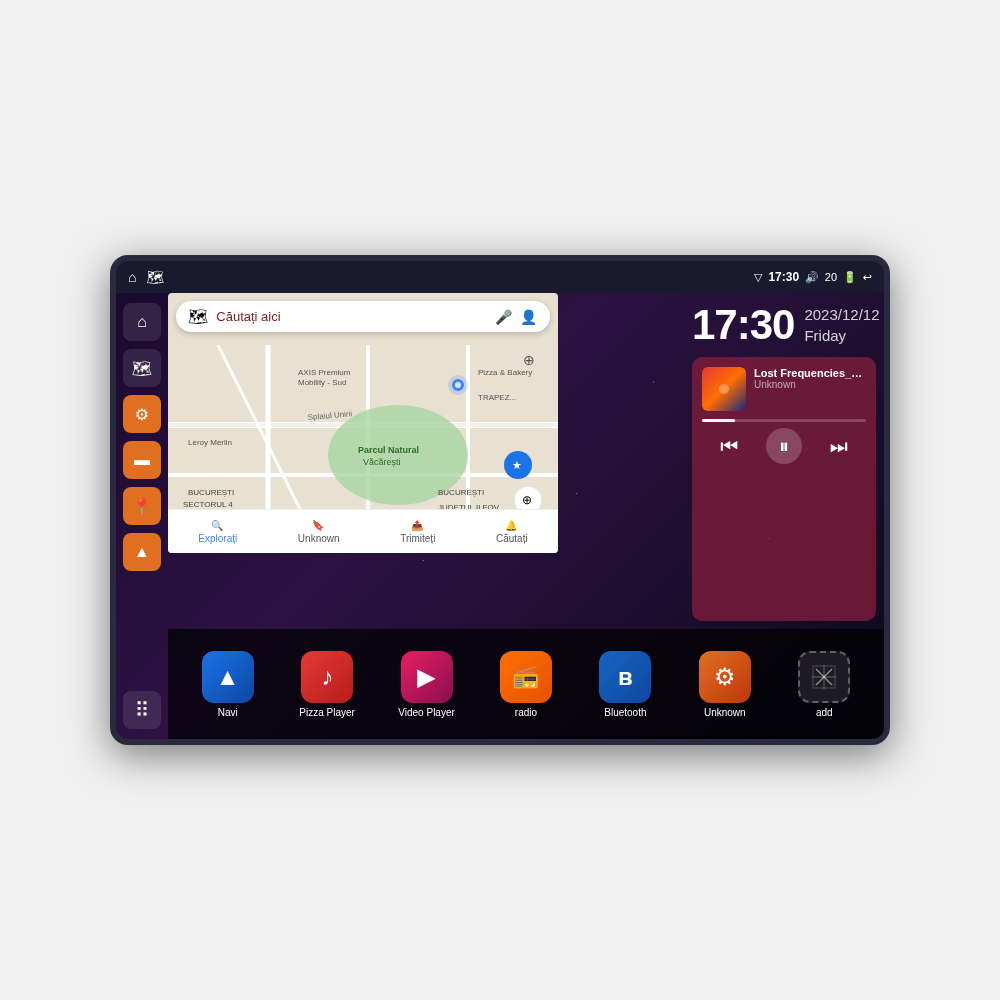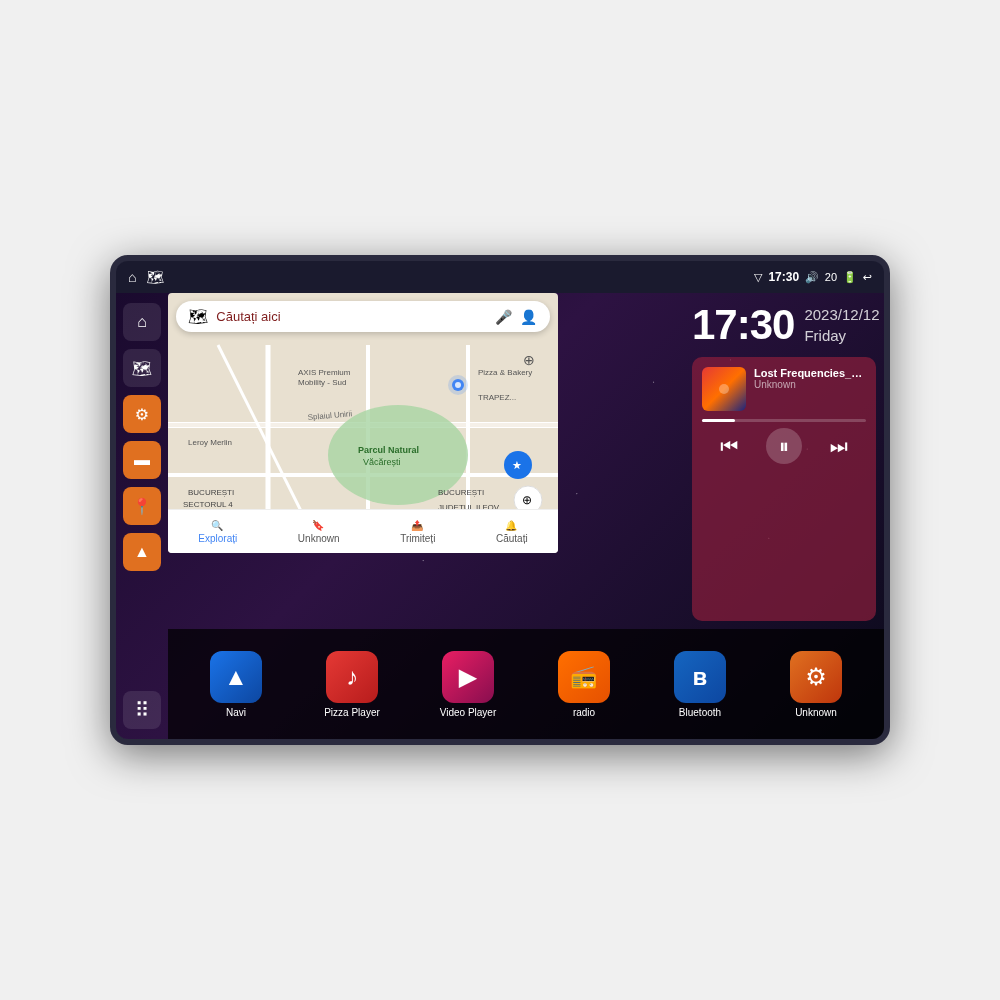--- a/index.html
+++ b/index.html
@@ -526,20 +526,32 @@
             <span style="color:white;font-size:24px;font-weight:bold;">ʙ</span>
           </div>
           <span class="app-label">Bluetooth</span>
         </div>
         <div class="app-item">
           <div class="app-icon-wrap app-icon-settings">
             <span style="color:white;font-size:24px;">⚙</span>
           </div>
           <span class="app-label">Unknown</span>
         </div>
+        <div class="app-item">
+          <div class="app-icon-wrap app-icon-add">
+            <svg width="28" height="28" viewBox="0 0 28 28">
+              <line x1="6" y1="6" x2="22" y2="22" stroke="rgba(255,255,255,0.5)" stroke-width="1.5"></line>
+              <line x1="22" y1="6" x2="6" y2="22" stroke="rgba(255,255,255,0.5)" stroke-width="1.5"></line>
+              <line x1="14" y1="2" x2="14" y2="26" stroke="rgba(255,255,255,0.3)" stroke-width="1"></line>
+              <line x1="2" y1="14" x2="26" y2="14" stroke="rgba(255,255,255,0.3)" stroke-width="1"></line>
+              <rect x="3" y="3" width="22" height="22" fill="none" stroke="rgba(255,255,255,0.2)" stroke-width="1"></rect>
+            </svg>
+          </div>
+          <span class="app-label">add</span>
+        </div>
       </div>
     </div>
 
     <div class="right-panel">
 
       <div class="clock-widget">
         <div class="clock-time">17:30</div>
         <div class="clock-date">
           <div>2023/12/12</div>
           <div>Friday</div>

